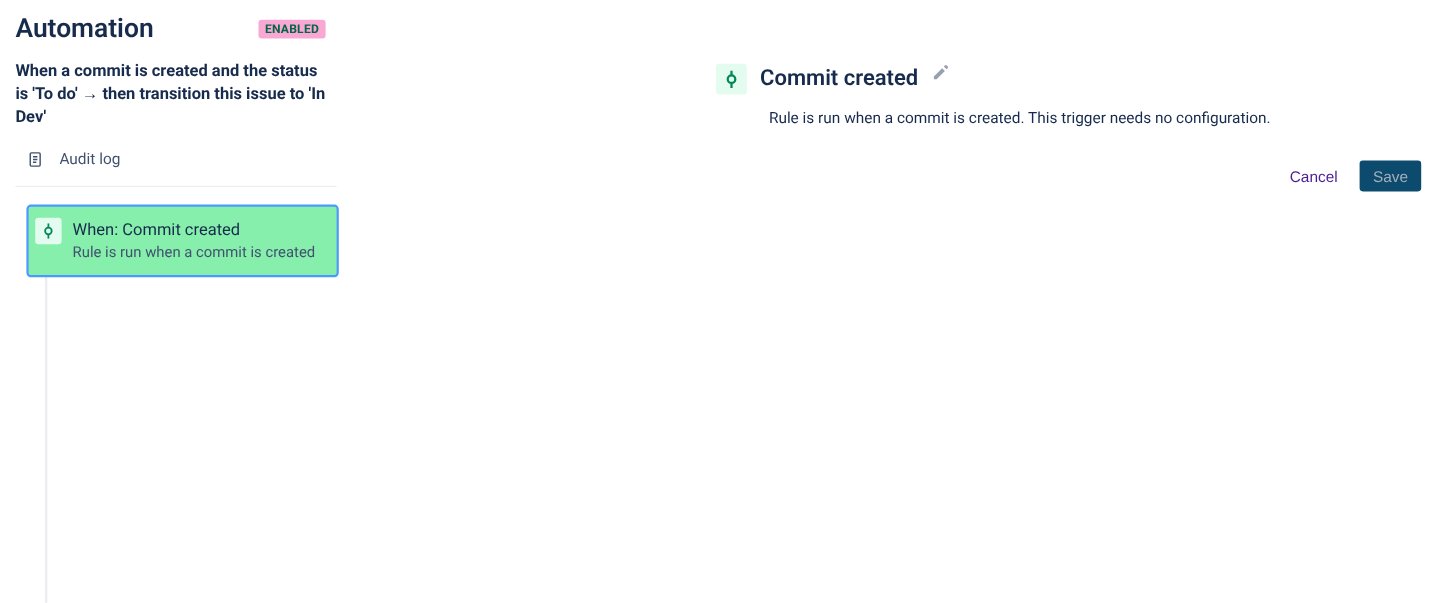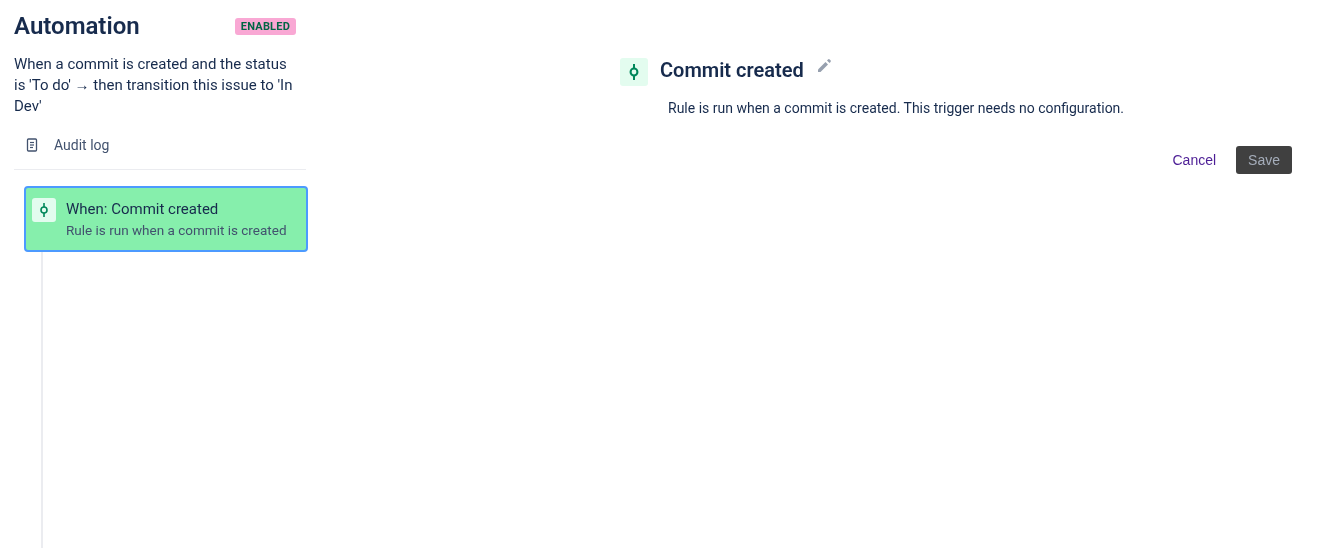--- a/index.html
+++ b/index.html
@@ -9,20 +9,21 @@
     color: #172B4D;
     font-size: 14px;
     width: 1318px;
     height: 548px;
     overflow: hidden;
   }
   .wrap {
     display: flex;
     width: 100%;
     height: 100%;
+    gap: 31px;
   }
   .left {
     width: 320px;
     padding: 12px 14px 0 14px;
   }
   .right {
     flex: 1;
     padding: 58px 20px 0 300px;
   }
 
@@ -44,21 +45,21 @@
     font-weight: 700;
     color: #006644;
     background: #f9a8d4;
     border-radius: 3px;
     padding: 2px 6px;
     letter-spacing: 0.2px;
   }
 
   .rule-name {
     font-size: 15px;
-    font-weight: 400;
+    font-weight: 700;
     line-height: 1.4;
     color: #172B4D;
     margin-bottom: 14px;
     padding-right: 10px;
   }
 
   .nav-item {
     display: flex;
     align-items: center;
     gap: 14px;
@@ -169,21 +170,21 @@
   }
   .btn {
     padding: 6px 12px;
     border-radius: 3px;
     font-size: 14px;
     cursor: pointer;
     border: none;
     background: transparent;
   }
   .btn-link { color: #4c1d95; font-weight: 500; }
-  .btn-primary { background: #404040; color: #A5ADBA; cursor: default; }
+  .btn-primary { background: #0c4a6e; color: #A5ADBA; cursor: default; }
 
   
   svg { display: block; }
 </style>
 </head>
 <body>
 
 <div class="wrap">
   <div class="left">
 

